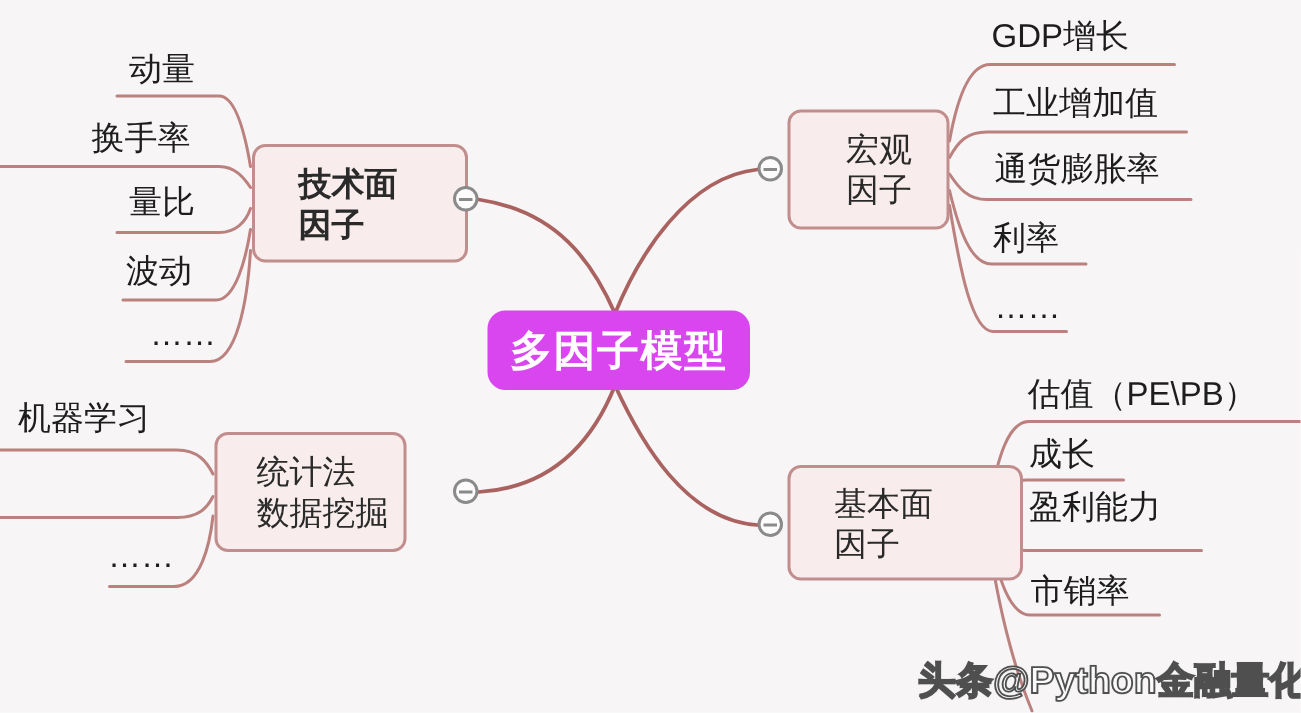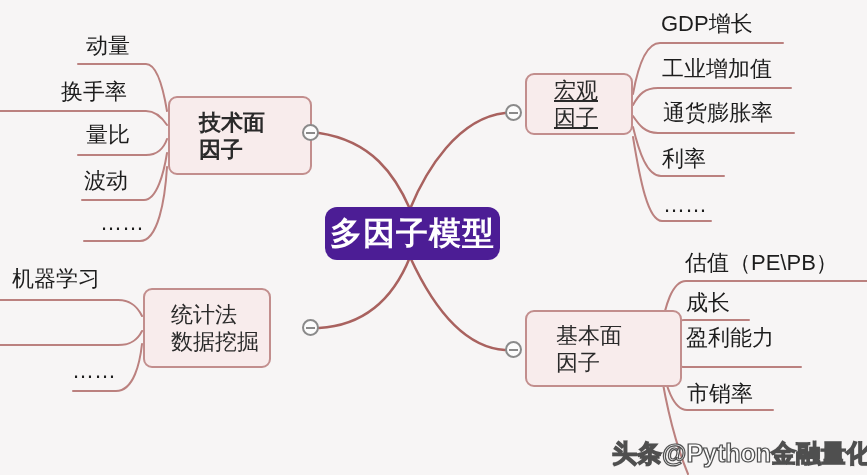--- a/index.html
+++ b/index.html
@@ -6,34 +6,34 @@
   .canvas{
     position:relative;
     width:867px;height:475px;
     background:#f7f5f5;
     overflow:hidden;
     font-family:"Liberation Sans", sans-serif;
   }
   .lines-svg{position:absolute;left:0;top:0;width:867px;height:475px;}
   .center-node{
     position:absolute;left:325px;top:207px;width:175px;height:53px;
-    background:#4c1d95;border-radius:12px;
+    background:#d946ef;border-radius:12px;
     display:flex;align-items:center;justify-content:center;
-    color:#ffffff;font-size:32px;font-weight:bold;letter-spacing:1px;
+    color:#ffffff;font-size:28px;font-weight:bold;letter-spacing:1px;
     cursor:default;
   }
   .branch-node{
     position:absolute;box-sizing:border-box;
     background:#f8ecec;border:2px solid #c28e8d;border-radius:9px;
     display:flex;flex-direction:column;justify-content:center;
     color:#2a2a2a;font-size:22px;line-height:27px;
   }
   .branch-node .bl{display:block;}
   #node-technical{left:168px;top:96px;width:144px;height:79px;padding-left:29px;font-weight:bold;}
-  #node-macro{left:525px;top:73px;width:108px;height:62px;padding-left:27px;text-decoration:underline;}
+  #node-macro{left:525px;top:73px;width:108px;height:80px;padding-left:37px;}
   #node-statistical{left:143px;top:288px;width:128px;height:80px;padding-left:26px;}
   #node-fundamental{left:525px;top:310px;width:157px;height:77px;padding-left:29px;}
   .leaf{
     position:absolute;color:#1d1d1d;font-size:22px;line-height:26px;white-space:nowrap;
     cursor:default;
   }
   .collapse-btn{
     position:absolute;width:17px;height:17px;box-sizing:border-box;
     border:2px solid #8a8a8a;border-radius:50%;background:#fcfcfc;
     display:flex;align-items:center;justify-content:center;cursor:pointer;

